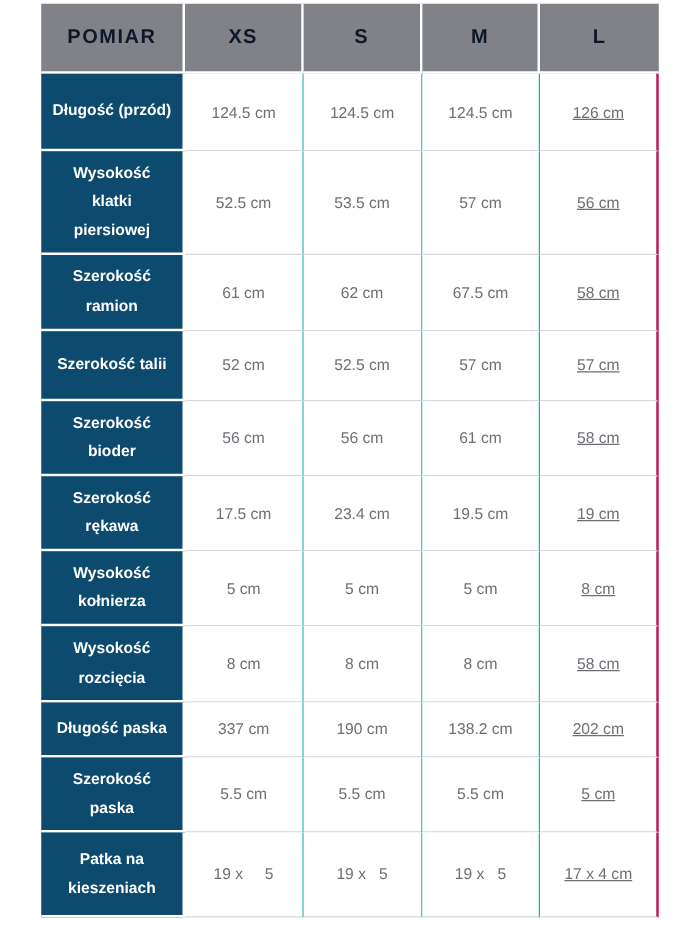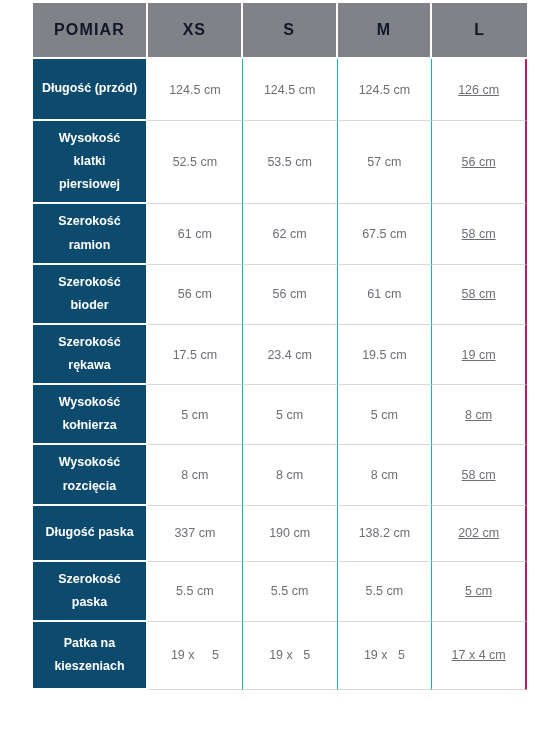--- a/index.html
+++ b/index.html
@@ -82,21 +82,21 @@
 
   tbody tr.r-1 th.row-label, tbody tr.r-1 td.val { height: 62px; }
   tbody tr.r-2 th.row-label, tbody tr.r-2 td.val { height: 56px; }
   tbody tr.r-3 th.row-label, tbody tr.r-3 td.val { height: 56px; }
   tbody tr.r-4 th.row-label, tbody tr.r-4 td.val { height: 56px; }
   tbody tr.r-5 th.row-label, tbody tr.r-5 td.val { height: 56px; }
   tbody tr.r-6 th.row-label, tbody tr.r-6 td.val { height: 56px; }
   tbody tr.r-7 th.row-label, tbody tr.r-7 td.val { height: 56px; }
   tbody tr.r-8 th.row-label, tbody tr.r-8 td.val { height: 56px; }
   tbody tr.r-9 th.row-label, tbody tr.r-9 td.val { height: 56px; }
-  tbody tr.r-10 th.row-label, tbody tr.r-10 td.val { height: 56px; }
+  tbody tr.r-10 th.row-label, tbody tr.r-10 td.val { height: 44px; }
   tbody tr.r-11 th.row-label, tbody tr.r-11 td.val { height: 56px; margin-top: 24px; }
   tbody tr.r-12 th.row-label, tbody tr.r-12 td.val { height: 68px; }
 </style>
 </head>
 <body>
 
 <div id="size-chart-wrapper">
   <table class="size-table">
     <colgroup>
       <col class="c-label">
@@ -136,20 +136,27 @@
 
       <tr class="r-4">
         <th class="row-label">Szerokość
 ramion</th>
         <td class="val">61 cm</td>
         <td class="val">62 cm</td>
         <td class="val">67.5 cm</td>
         <td class="val">58 cm</td>
       </tr>
 
+      <tr class="r-5">
+        <th class="row-label">Szerokość talii</th>
+        <td class="val">52 cm</td>
+        <td class="val">52.5 cm</td>
+        <td class="val">57 cm</td>
+        <td class="val">57 cm</td>
+      </tr>
 
       <tr class="r-6">
         <th class="row-label">Szerokość
 bioder</th>
         <td class="val">56 cm</td>
         <td class="val">56 cm</td>
         <td class="val">61 cm</td>
         <td class="val">58 cm</td>
       </tr>
 

